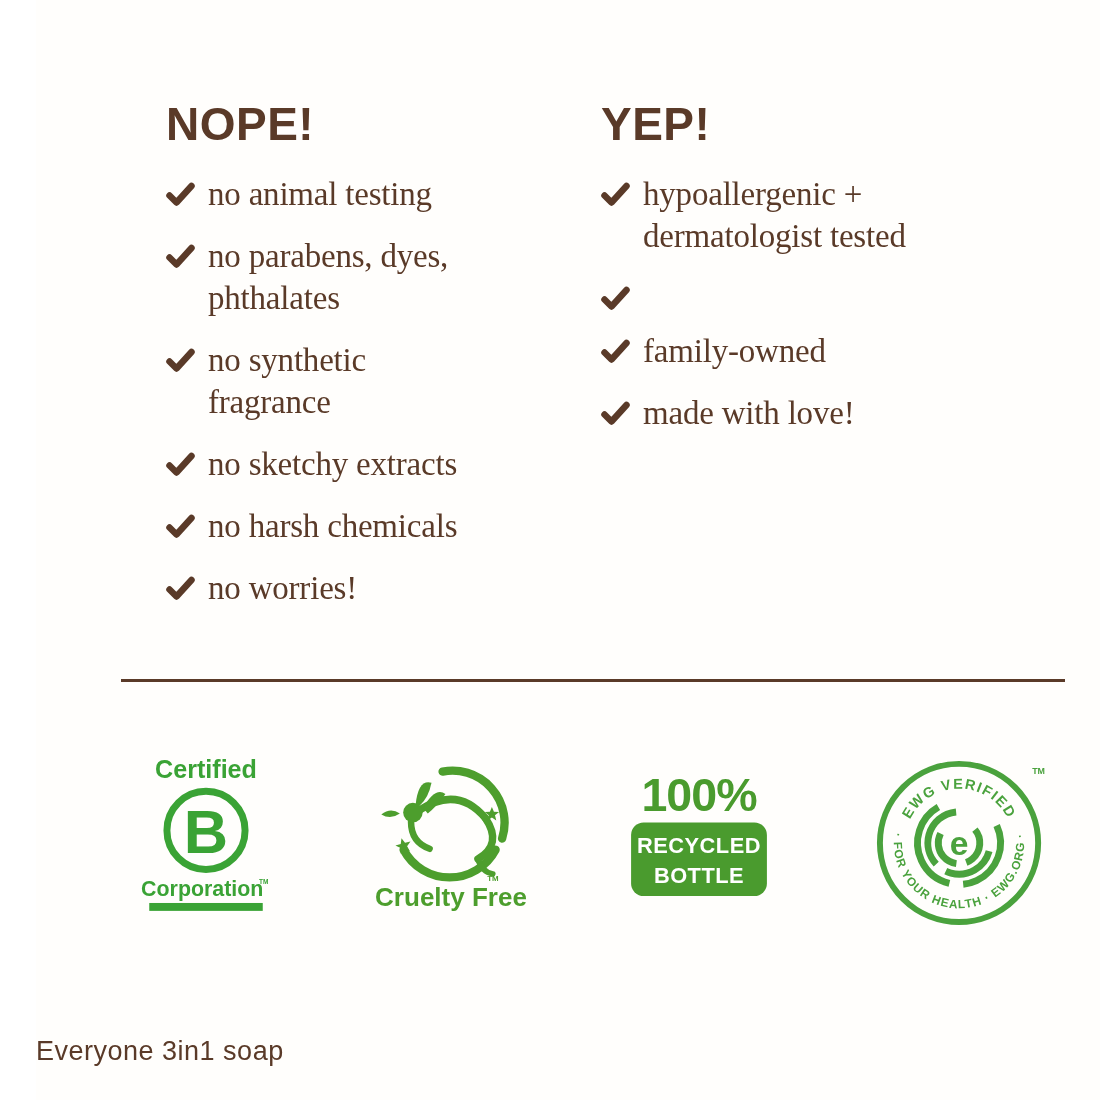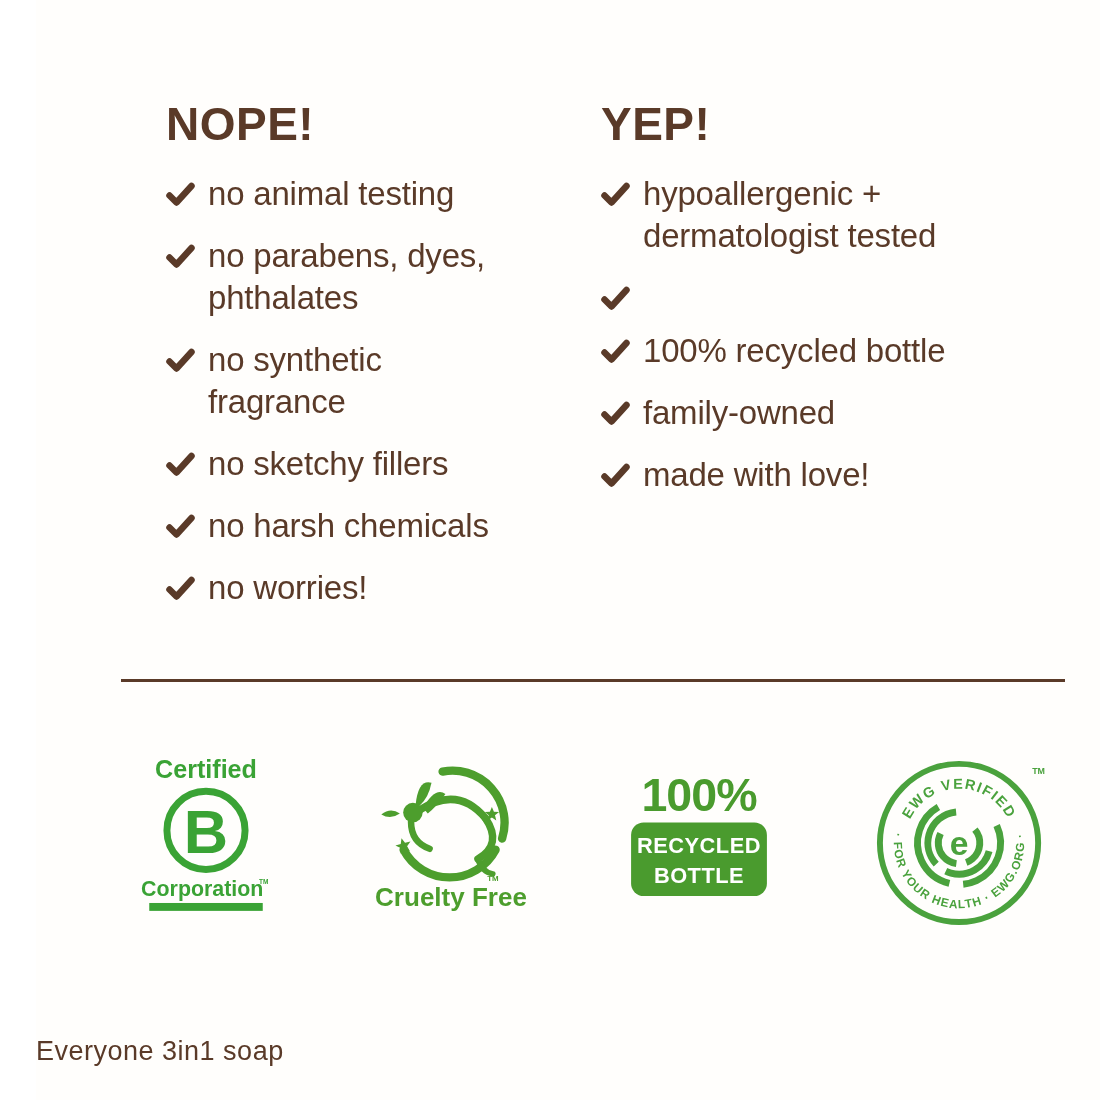--- a/index.html
+++ b/index.html
@@ -2,21 +2,21 @@
 <html><head>
 <meta charset="utf-8">
 <style>
   html,body{margin:0;padding:0;}
   body{font-family:"Liberation Sans", sans-serif; background:#ffffff;}
   .page{position:relative; width:1100px; height:1100px; background:#fffefc; overflow:hidden; color:#5a3a28;margin-left:36px;}
   .col{position:absolute; top:97px;}
   .col.left{left:130px; width:420px;}
   .col.right{left:565px; width:470px;}
   .col-title{font-size:46px; font-weight:800; letter-spacing:0.5px; color:#5a3a28; margin:0 0 22px 0;}
-  ul.checklist{list-style:none; margin:0; padding:0;}
+  ul.checklist{list-style:none; margin:0; padding:0;font-family:Liberation Serif, serif;}
   ul.checklist li{display:flex; align-items:flex-start; margin-bottom:20px;}
   .check-icon{flex:0 0 29px; width:29px; height:24px; margin-top:9px;}
   .item-text{margin-left:13px; font-size:33px; line-height:42px; letter-spacing:-0.2px; color:#5a3a28; white-space:pre-line;}
   .divider{position:absolute; left:85px; top:679px; width:944px; height:3px; background:#5a3a28;}
   .badges-row{position:absolute; left:100px; right:80px; top:750px; height:190px; display:flex; justify-content:space-between; align-items:flex-start;gap:20px;}
   .badge{display:block;}
   .badge svg text{font-family:"Liberation Sans", sans-serif;}
   .caption{position:absolute; left:0; right:16px; top:1036px; text-align:left; font-size:27px; letter-spacing:0.5px; color:#5a3a28;}
 </style>
 </head>
@@ -44,21 +44,21 @@
         <svg class="check-icon" viewBox="0 0 29 24">
             <path d="M3.5 13.5 L10.5 20.5 L25.5 4" fill="none" stroke="#5a3a28" stroke-width="6.5" stroke-linecap="round" stroke-linejoin="round"></path>
           </svg>
         <span class="item-text">no synthetic
 fragrance</span>
       </li>
       <li>
         <svg class="check-icon" viewBox="0 0 29 24">
             <path d="M3.5 13.5 L10.5 20.5 L25.5 4" fill="none" stroke="#5a3a28" stroke-width="6.5" stroke-linecap="round" stroke-linejoin="round"></path>
           </svg>
-        <span class="item-text">no sketchy fillers</span>
+        <span class="item-text">no sketchy extracts</span>
       </li>
       <li>
         <svg class="check-icon" viewBox="0 0 29 24">
             <path d="M3.5 13.5 L10.5 20.5 L25.5 4" fill="none" stroke="#5a3a28" stroke-width="6.5" stroke-linecap="round" stroke-linejoin="round"></path>
           </svg>
         <span class="item-text">no harsh chemicals</span>
       </li>
       <li>
         <svg class="check-icon" viewBox="0 0 29 24">
             <path d="M3.5 13.5 L10.5 20.5 L25.5 4" fill="none" stroke="#5a3a28" stroke-width="6.5" stroke-linecap="round" stroke-linejoin="round"></path>
@@ -75,26 +75,20 @@
         <svg class="check-icon" viewBox="0 0 29 24">
             <path d="M3.5 13.5 L10.5 20.5 L25.5 4" fill="none" stroke="#5a3a28" stroke-width="6.5" stroke-linecap="round" stroke-linejoin="round"></path>
           </svg>
         <span class="item-text">hypoallergenic +
 dermatologist tested</span>
       </li>
       <li>
         <svg class="check-icon" viewBox="0 0 29 24">
             <path d="M3.5 13.5 L10.5 20.5 L25.5 4" fill="none" stroke="#5a3a28" stroke-width="6.5" stroke-linecap="round" stroke-linejoin="round"></path>
           </svg>
-      </li>
-      <li>
-        <svg class="check-icon" viewBox="0 0 29 24">
-            <path d="M3.5 13.5 L10.5 20.5 L25.5 4" fill="none" stroke="#5a3a28" stroke-width="6.5" stroke-linecap="round" stroke-linejoin="round"></path>
-          </svg>
-        <span class="item-text">100% recycled bottle</span>
       </li>
       <li>
         <svg class="check-icon" viewBox="0 0 29 24">
             <path d="M3.5 13.5 L10.5 20.5 L25.5 4" fill="none" stroke="#5a3a28" stroke-width="6.5" stroke-linecap="round" stroke-linejoin="round"></path>
           </svg>
         <span class="item-text">family-owned</span>
       </li>
       <li>
         <svg class="check-icon" viewBox="0 0 29 24">
             <path d="M3.5 13.5 L10.5 20.5 L25.5 4" fill="none" stroke="#5a3a28" stroke-width="6.5" stroke-linecap="round" stroke-linejoin="round"></path>

